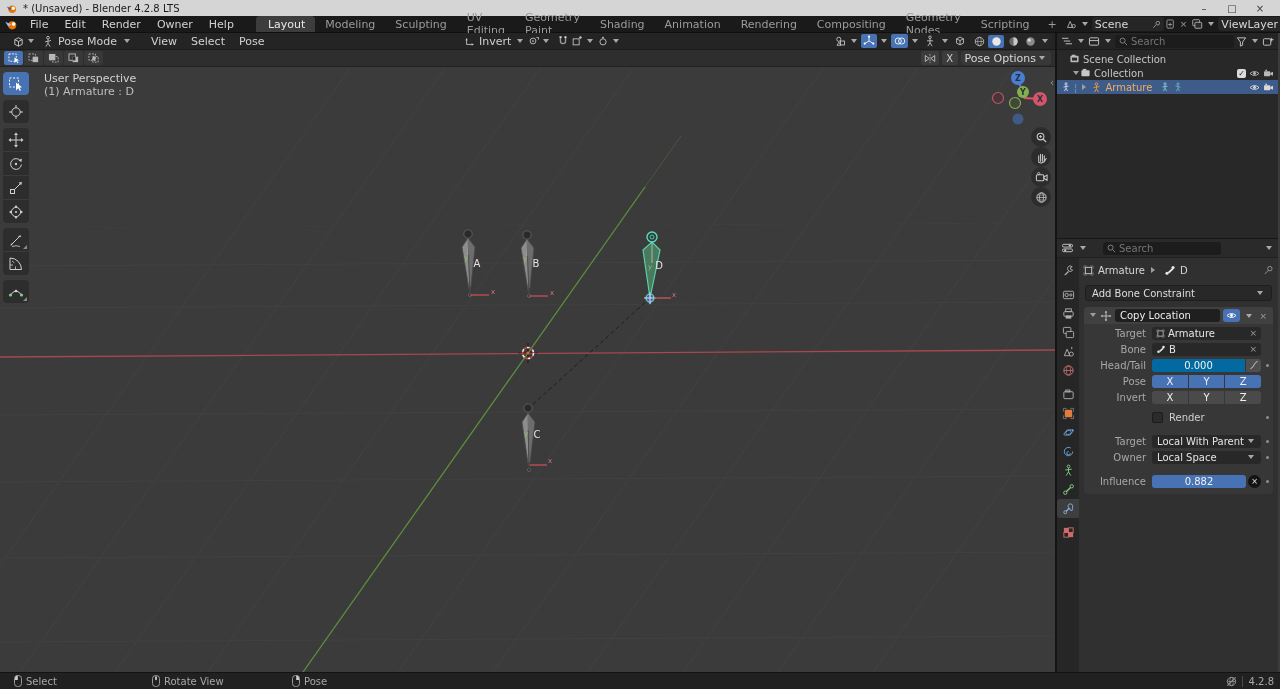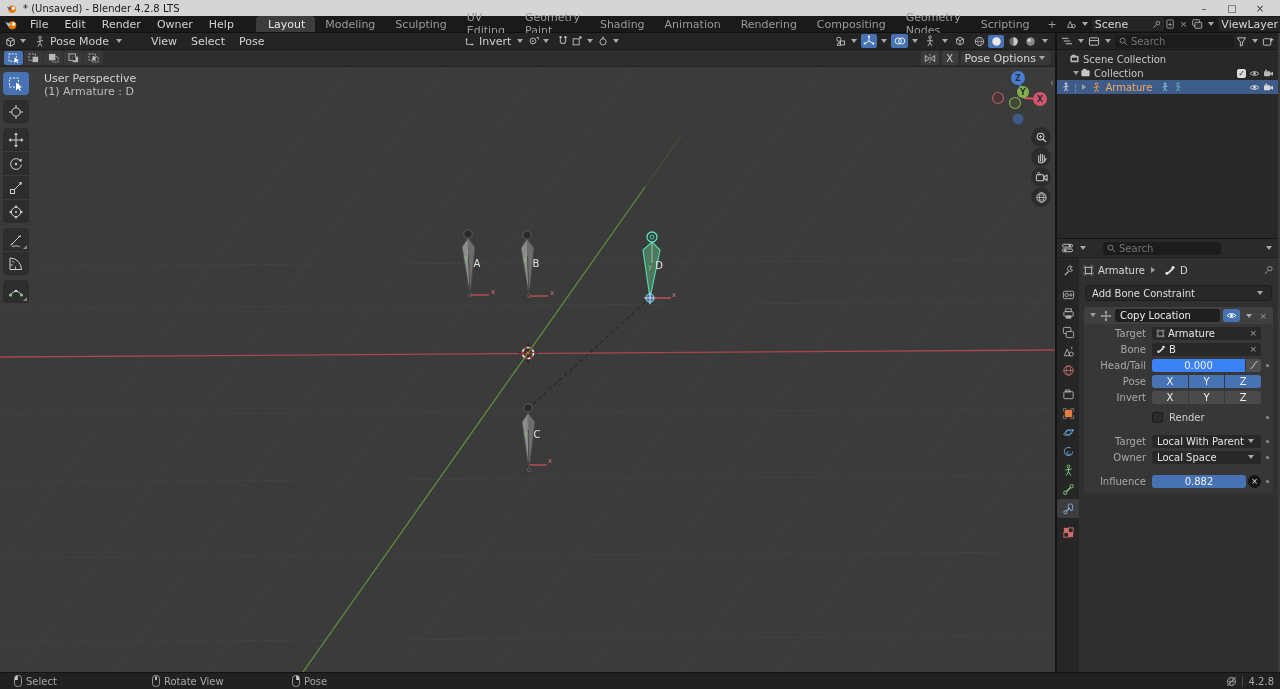--- a/index.html
+++ b/index.html
@@ -33,21 +33,21 @@
           padding:0 3px; gap:3px; }
   .pill .txt { color:#d8d8d8; }
   .xbtn { color:#9a9a9a; font-size:9px; padding:0 2px; }
 
   
   .main { display:flex; height:639px; }
   .left { width:1057px; border-right:2px solid #141414; display:flex; flex-direction:column; }
   .rightcol { width:221px; display:flex; flex-direction:column; }
 
   
-  .vph { height:17px; background:#242424; display:flex; align-items:center; padding:0 4px;
+  .vph { height:17px; background:#242424; display:flex; align-items:center; padding:0 12px;
          border-bottom:1px solid #1a1a1a; position:relative; }
   .vph .hmenu { padding:0 7px; color:#d2d2d2; }
   .hgroup { display:flex; align-items:center; gap:1px; }
   .center-tools { position:absolute; left:464px; display:flex; align-items:center; gap:2px; }
   .right-tools { position:absolute; right:4px; display:flex; align-items:center; gap:2px; }
   .tglbtn { height:14px; border-radius:2px; display:flex; align-items:center; padding:0 2px; }
   .tglbtn.on { background:#4772b3; }
   .shade-group { background:#262626; border-radius:3px; display:flex; align-items:center;
                  height:15px; padding:0 1px; gap:1px; }
   .shade-seg { width:16px; height:13px; border-radius:2px; display:flex; align-items:center; justify-content:center; }
@@ -130,21 +130,21 @@
   .name-field { flex:1; background:#1f1f1f; border-radius:3px; height:13px; display:flex;
                 align-items:center; padding:0 5px; color:#ececec; }
   .eyebtn { width:17px; height:13px; background:#4772b3; border-radius:3px; display:flex;
             align-items:center; justify-content:center; }
   .prow { display:flex; align-items:center; height:14px; margin:2px 4px 0 4px; }
   .prow .plabel { width:64px; text-align:right; color:#a8a8a8; padding-right:6px; flex:none; }
   .pwidget { flex:1; display:flex; align-items:center; min-width:0; }
   .objfield { flex:1; background:#282828; border-radius:3px; height:13px; display:flex;
               align-items:center; padding:0 4px; gap:3px; color:#e4e4e4; }
   .objfield .fx { margin-left:auto; color:#9a9a9a; font-size:9px; }
-  .slider { flex:1; background:#3b82f6; border-radius:3px 0 0 3px; height:13px; display:flex;
+  .slider { flex:1; background:#0369a1; border-radius:3px 0 0 3px; height:13px; display:flex;
             align-items:center; justify-content:center; color:#f0f0f0; }
   .slider.full { background:#4772b3; border-radius:3px; }
   .slide-btn { width:15px; height:13px; background:#4f4f4f; border-radius:0 3px 3px 0;
                margin-left:1px; display:flex; align-items:center; justify-content:center; }
   .seg { flex:1; display:flex; gap:1px; }
   .seg span { flex:1; height:13px; display:flex; align-items:center; justify-content:center;
               color:#f0f0f0; background:#4a4a4a; }
   .seg span:first-child { border-radius:3px 0 0 3px; }
   .seg span:last-child { border-radius:0 3px 3px 0; }
   .seg.blue span { background:#4772b3; }
@@ -268,21 +268,21 @@
                 <circle cx="7" cy="2.6" r="1.6" fill="none" stroke="#c9c9c9"></circle>
                 <line x1="7" y1="4.5" x2="7" y2="9" stroke="#c9c9c9"></line>
                 <line x1="3.5" y1="7.5" x2="10.5" y2="5.8" stroke="#c9c9c9"></line>
                 <line x1="7" y1="9" x2="4.5" y2="13" stroke="#c9c9c9"></line>
                 <line x1="7" y1="9" x2="9.5" y2="13" stroke="#c9c9c9"></line>
               </svg>
           </span>
           <span style="margin:0 3px">Pose Mode</span>
           <span class="chev"></span>
         </div>
-        <span class="hmenu" style="margin-left:20px">View</span>
+        <span class="hmenu" style="margin-left:12px">View</span>
         <span class="hmenu">Select</span>
         <span class="hmenu">Pose</span>
 
         <div class="center-tools">
           <div class="hgroup">
             <span class="icon">
               <svg width="12" height="12" viewBox="0 0 14 14">
                   <line x1="3" y1="11" x2="3" y2="4" stroke="#c9c9c9"></line>
                   <line x1="3" y1="11" x2="11" y2="11" stroke="#c9c9c9"></line>
                   <path d="M3,4 l-1.5,2 h3 z M11,11 l-2,-1.5 v3 z" fill="#c9c9c9"></path>

